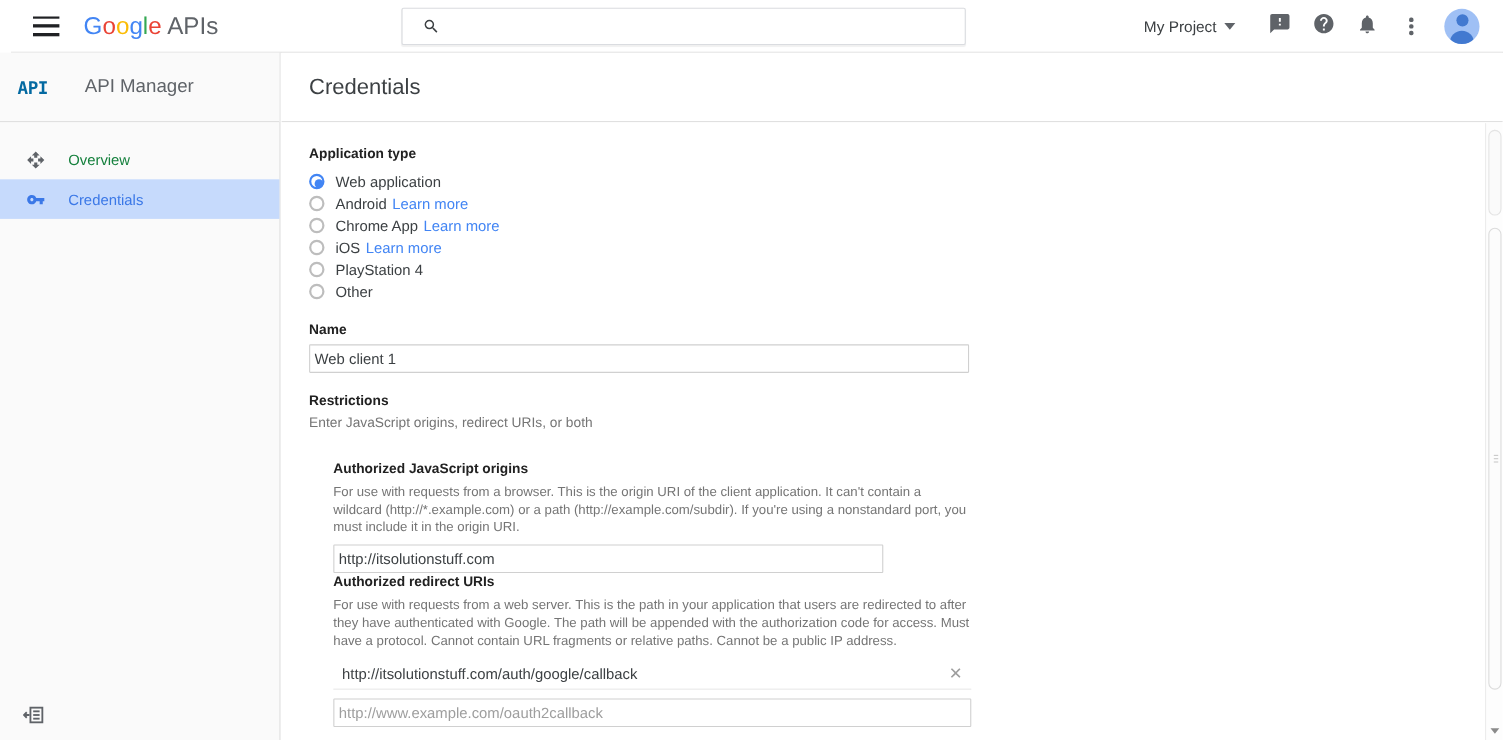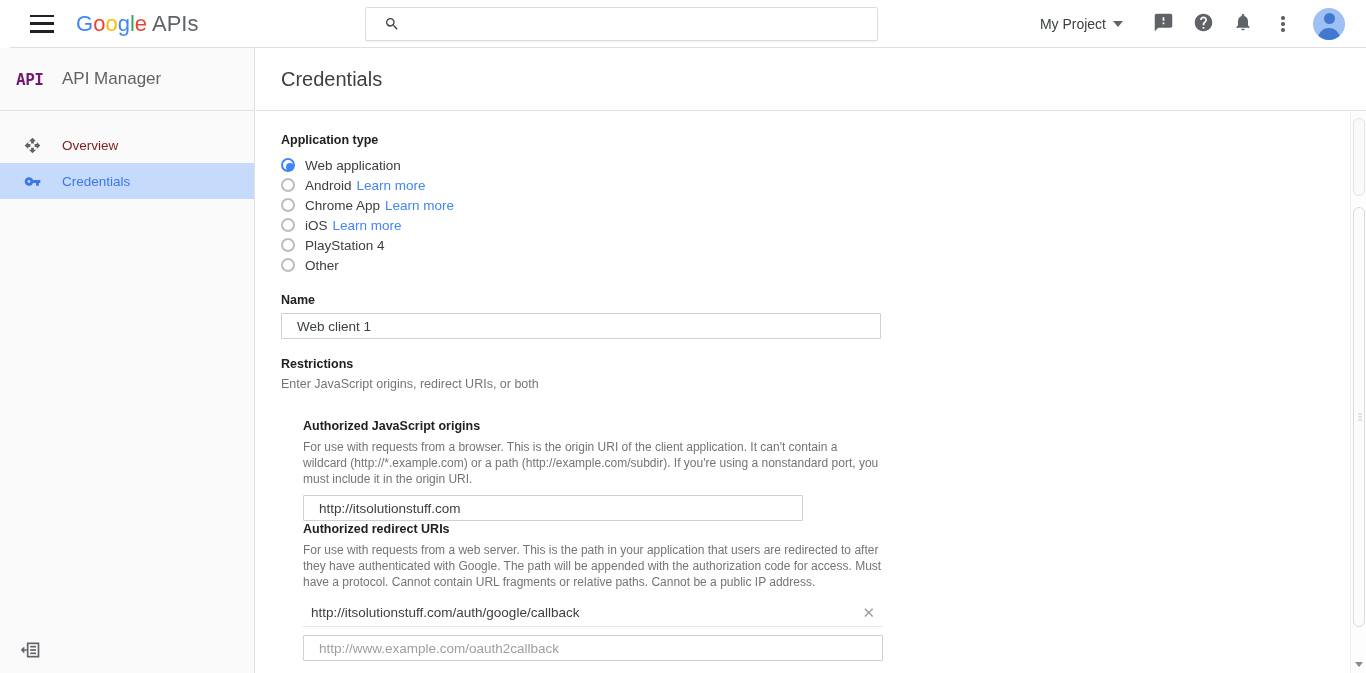--- a/index.html
+++ b/index.html
@@ -92,30 +92,30 @@
     position: absolute; top: 48px; left: 0;
     width: 255px; height: 625px;
     background: #fafafa;
     border-right: 1px solid #e0e0e0;
   }
   .sb-header {
     height: 63px; display: flex; align-items: center;
     border-bottom: 1px solid #e0e0e0; background: #fafafa;
   }
   .api-logo {
-    width: 34px; margin-left: 16px; margin-right: 12px;
+    width: 34px; margin-left: 16px; margin-right: 27px;
     font-family: "DejaVu Sans Mono", monospace;
-    font-size: 16px; font-weight: bold; color: #701a75;
+    font-size: 16px; font-weight: bold; color: #0369a1;
     letter-spacing: -0.5px;
   }
   .sb-title { font-size: 17px; color: #5f6368; }
 
   .sb-item {
     height: 36px; display: flex; align-items: center;
-    font-size: 13.5px; color: #7f1d1d; cursor: pointer;
+    font-size: 13.5px; color: #15803d; cursor: pointer;
     padding-left: 20px;
   }
   .sb-item.first { margin-top: 16px; }
   .sb-item .ic { width: 24px; display: flex; align-items: center; justify-content: center; margin-right: 18px; }
   .sb-item.active { background: #c6dafc; color: #1a73e8; }
   .sb-item.active .lbl { color: #3b78e7; }
 
   .collapse-btn {
     position: absolute; bottom: 8px; left: 18px;
     width: 26px; height: 26px;
@@ -158,21 +158,21 @@
   .lm { color: #4285F4; margin-left: 5px; cursor: pointer; }
 
   .fld-label {
     font-size: 12.5px; font-weight: bold; color: #212121;
     margin-bottom: 6px;
   }
   .txt-input {
     width: 600px; height: 26px;
     border: 1px solid #d0d0d0; border-radius: 1px;
     font-size: 13.5px; color: #3c4043;
-    padding: 0 15px; outline: none; background: #fff;
+    padding: 0 4px; outline: none; background: #fff;
     font-family: "Liberation Sans", sans-serif;
   }
   .txt-input::placeholder { color: #9e9e9e; }
 
   .hint { font-size: 12.5px; color: #757575; margin-bottom: 2px; }
   .sub { margin-left: 22px; }
   .desc { font-size: 12px; color: #757575; line-height: 16px; width: 580px; margin-bottom: 8px; }
 
   .uri-row {
     width: 580px; height: 29px;

